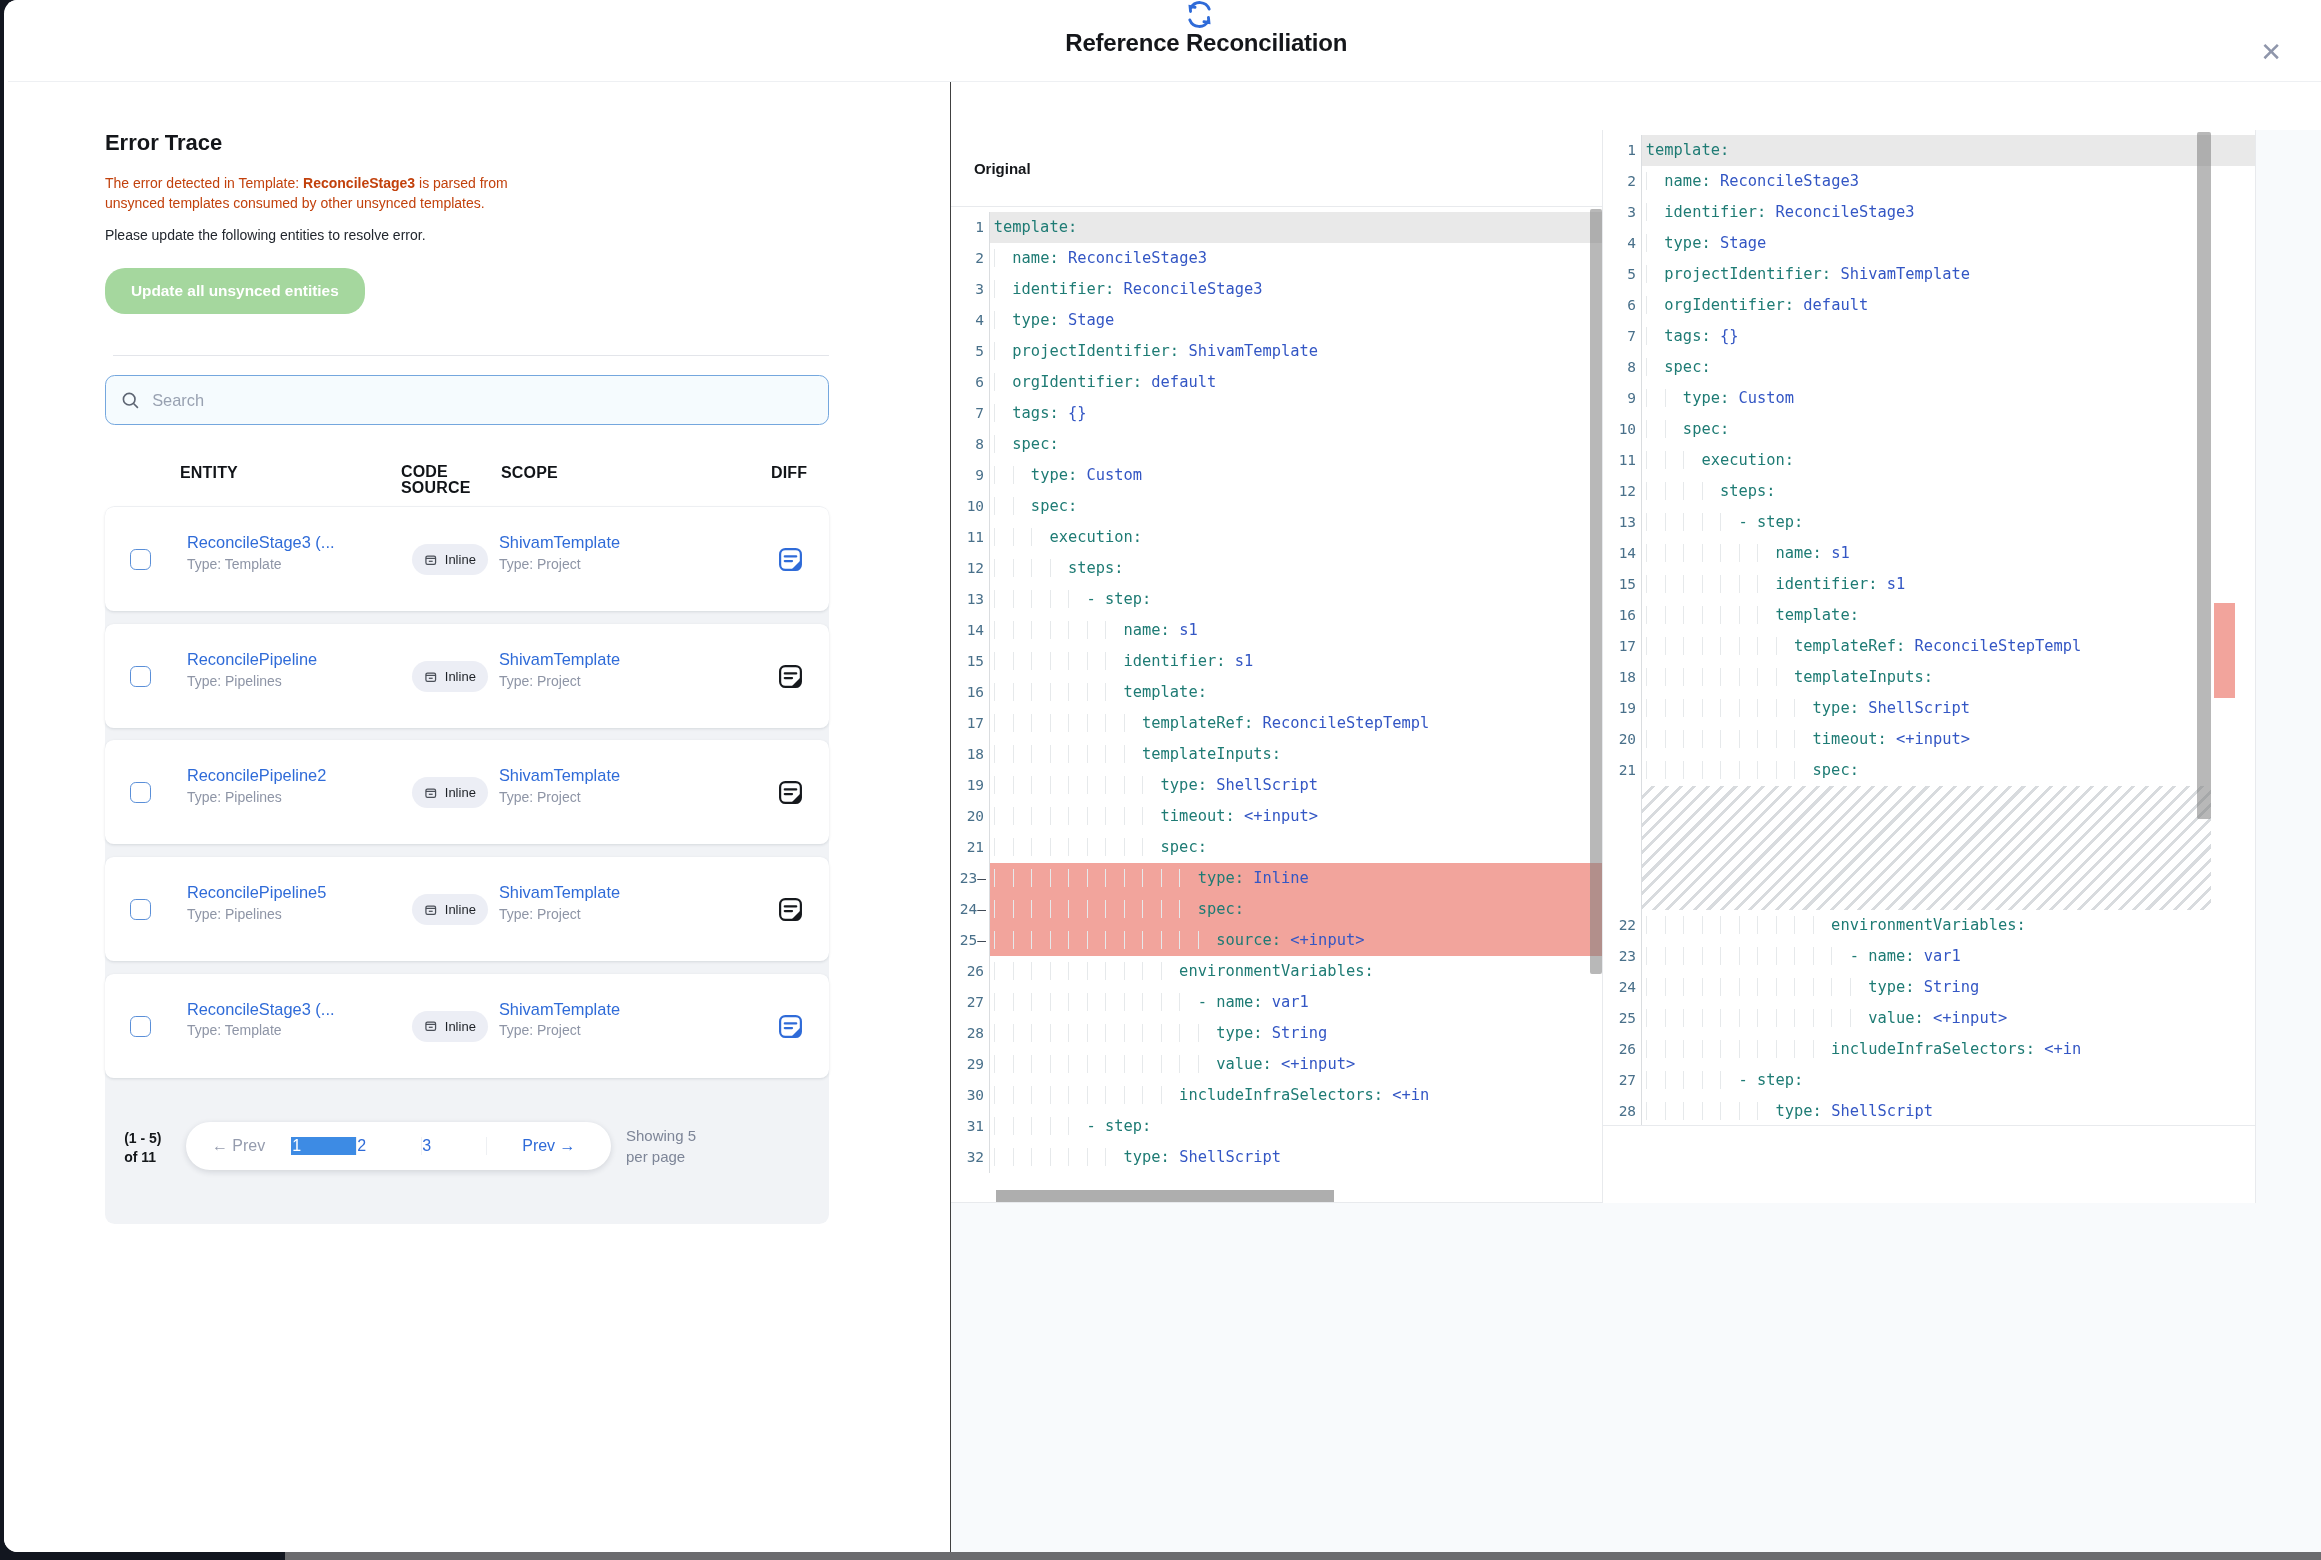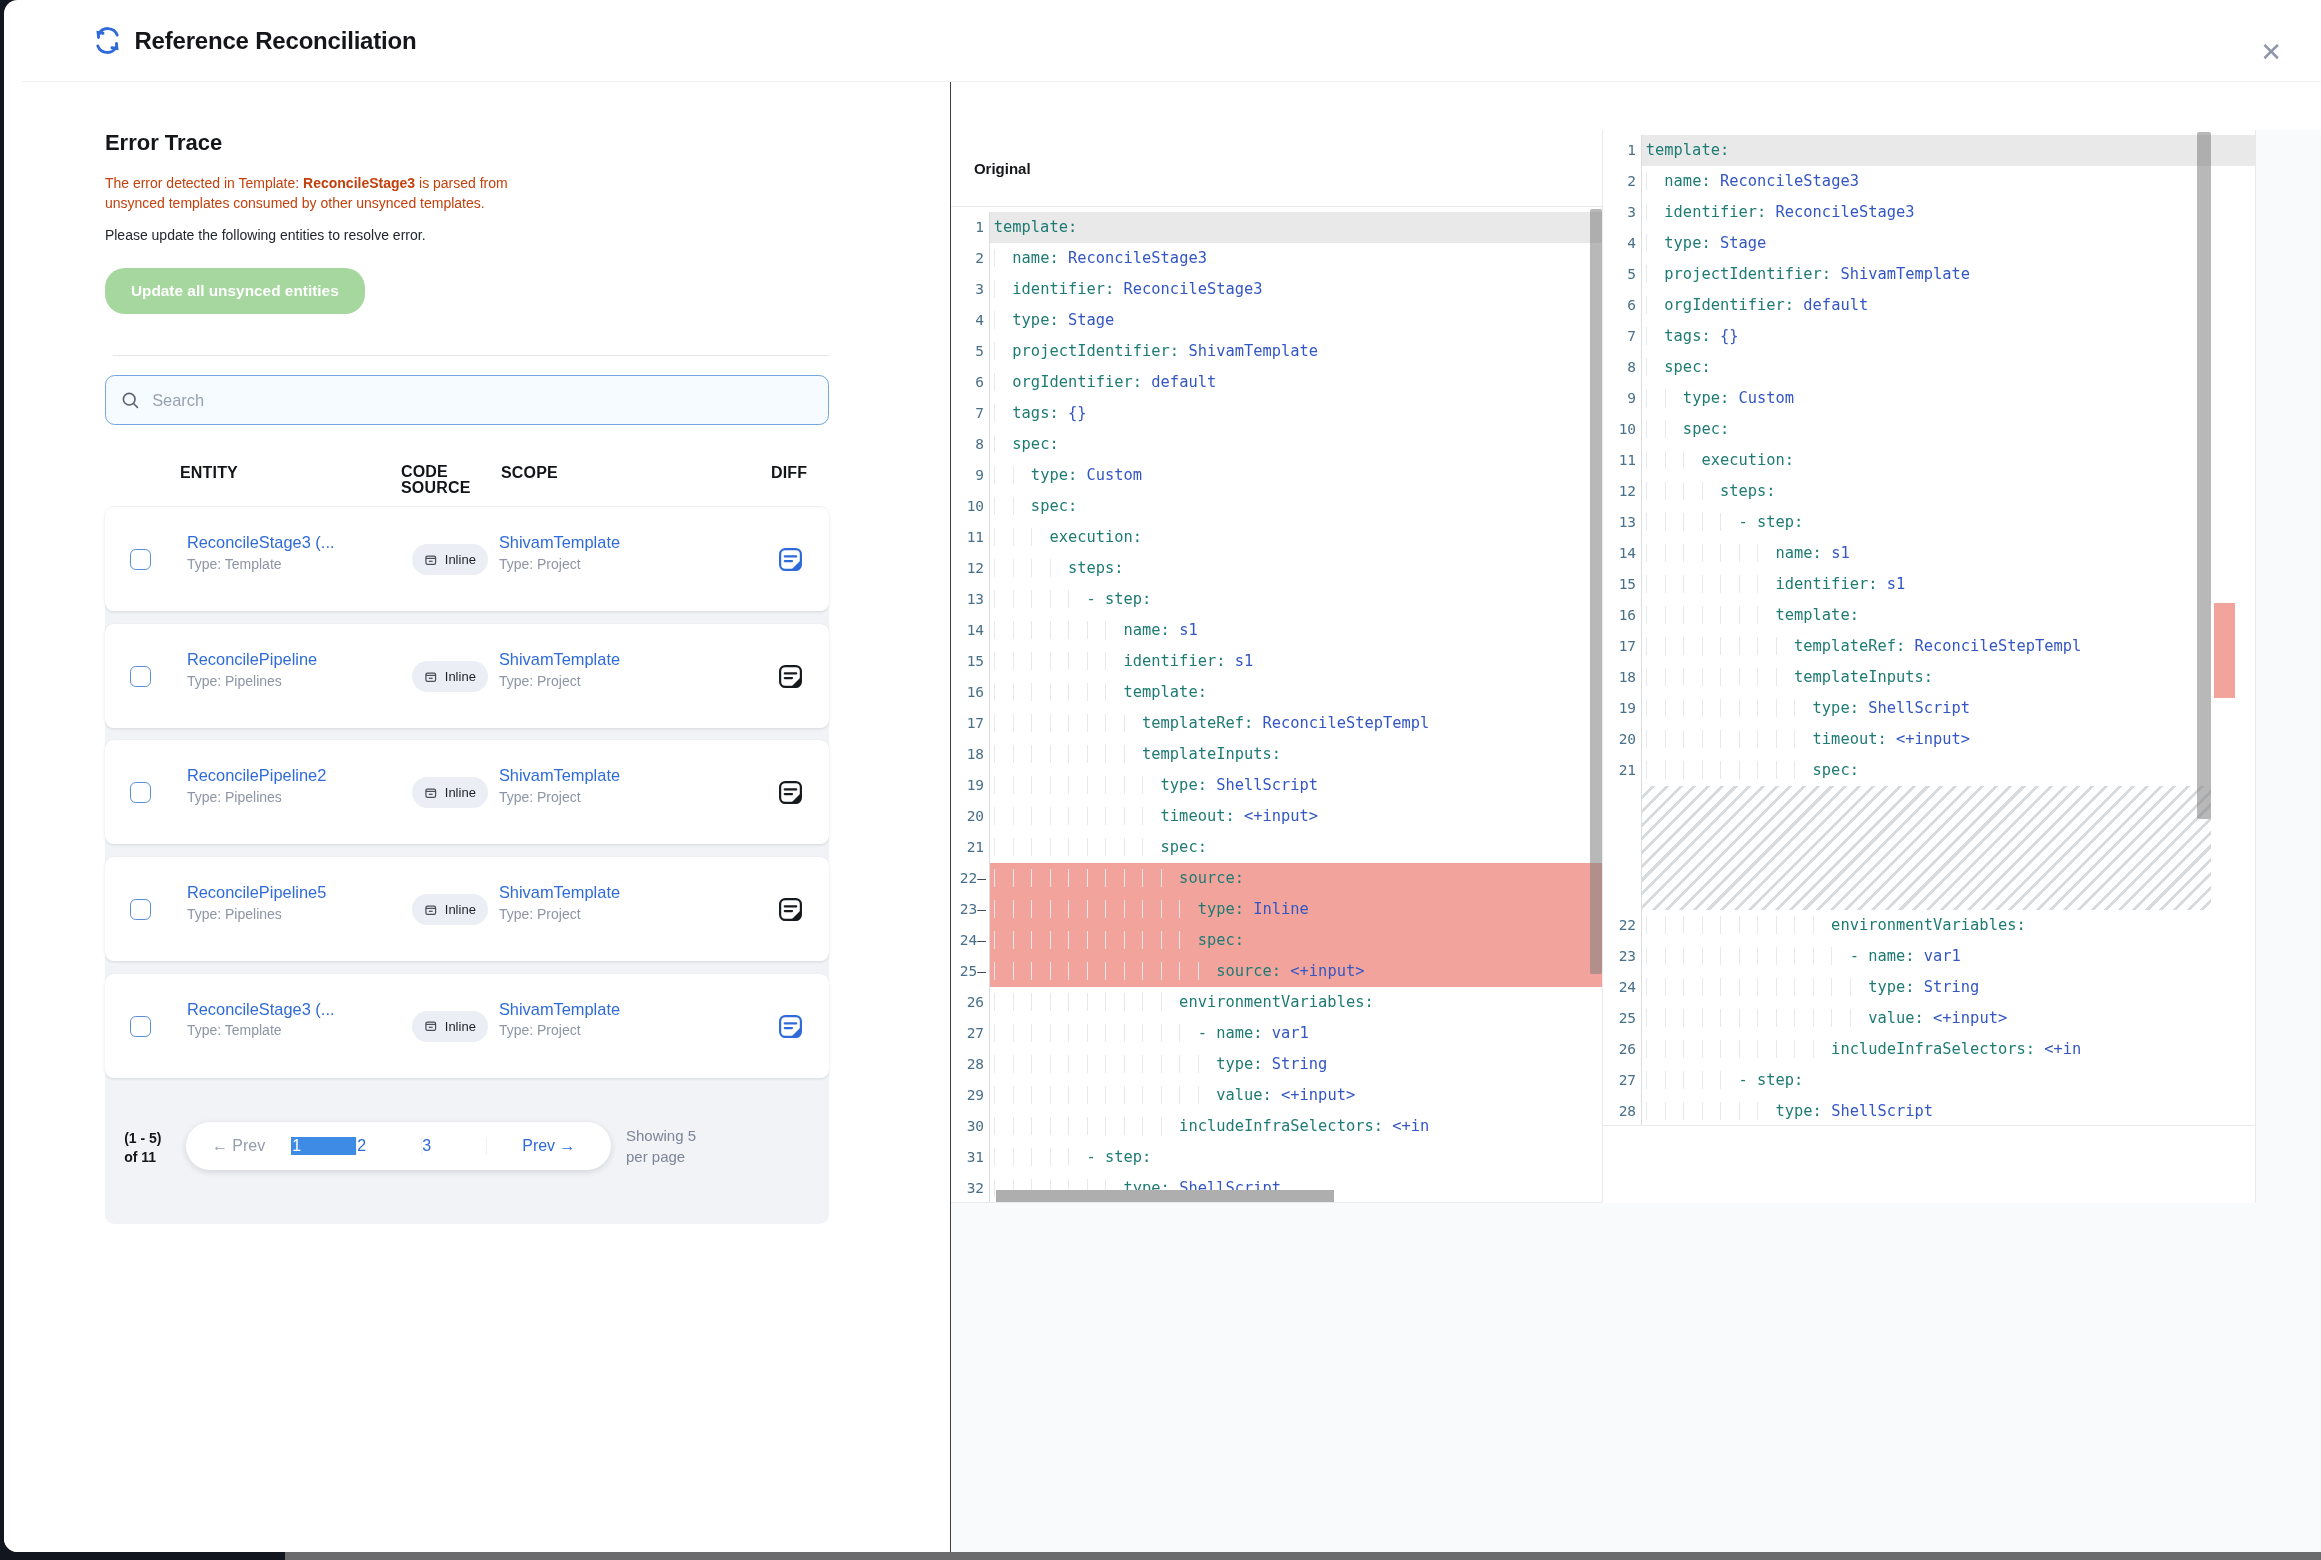--- a/index.html
+++ b/index.html
@@ -6,21 +6,21 @@
     --accent:#2f6bd8; --key:#1e7b74; --val:#3356c4; --removed:#f2a49c;
     --green:#a5d79e; --lineno:#49708a; --border:#e8eaed;
   }
   *{margin:0;padding:0;box-sizing:border-box;}
   html,body{width:2321px;height:1560px;overflow:hidden;}
   body{background:#12161f;font-family:"Liberation Sans",sans-serif;color:#1c2026;position:relative;}
   .modal{position:absolute;left:3.9px;top:0;right:0;bottom:7.7px;background:#fff;border-radius:13.5px 0 0 13.5px;overflow:hidden;}
   .strip-gray{position:absolute;left:285px;right:0;bottom:0;height:7.7px;background:#6b6b6e;}
 
   
-  .hdr{position:absolute;top:0;left:18px;right:0;height:82px;background:#fff;border-bottom:1px solid #eef0f3;display:flex;align-items:center;padding-left:71px;}
+  .hdr{position:absolute;top:0;left:4px;right:0;height:82px;background:#fff;border-bottom:1px solid #eef0f3;display:flex;align-items:center;padding-left:71px;flex-direction:column;}
   .hdr h1{font-size:24px;font-weight:700;color:#14161a;margin-left:12.6px;letter-spacing:-0.2px;}
   .close{position:absolute;top:39px;right:39px;font-size:26px;color:#8f96ab;font-weight:300;cursor:pointer;line-height:1;}
 
   
   .left{position:absolute;left:0;top:82px;width:946px;bottom:0;background:#fff;overflow:hidden;}
   .lc{margin-left:101px;width:724px;}
   .lc h2{margin-top:48px;font-size:22px;font-weight:700;color:#14161a;}
   .desc{margin-top:17.4px;max-width:442px;font-size:14px;line-height:20px;color:#c2410c;}
   .desc b{font-weight:700;}
   .desc2{margin-top:13.5px;font-size:14px;color:#22272e;}
@@ -358,24 +358,20 @@
             </div>
             <div class="cl">
               <span class="gut">20</span>
               <span class="code"><span class="ind">                  </span><span class="k">timeout:</span><span class="v"> &lt;+input&gt;</span></span>
             </div>
             <div class="cl">
               <span class="gut">21</span>
               <span class="code"><span class="ind">                  </span><span class="k">spec:</span><span class="v"></span></span>
             </div>
             <div class="cl hl-red">
-              <span class="gut">22<i class="dash">—</i></span>
-              <span class="code"><span class="ind">                    </span><span class="k">source:</span><span class="v"></span></span>
-            </div>
-            <div class="cl hl-red">
               <span class="gut">23<i class="dash">—</i></span>
               <span class="code"><span class="ind">                      </span><span class="k">type:</span><span class="v"> Inline</span></span>
             </div>
             <div class="cl hl-red">
               <span class="gut">24<i class="dash">—</i></span>
               <span class="code"><span class="ind">                      </span><span class="k">spec:</span><span class="v"></span></span>
             </div>
             <div class="cl hl-red">
               <span class="gut">25<i class="dash">—</i></span>
               <span class="code"><span class="ind">                        </span><span class="k">source:</span><span class="v"> &lt;+input&gt;</span></span>

